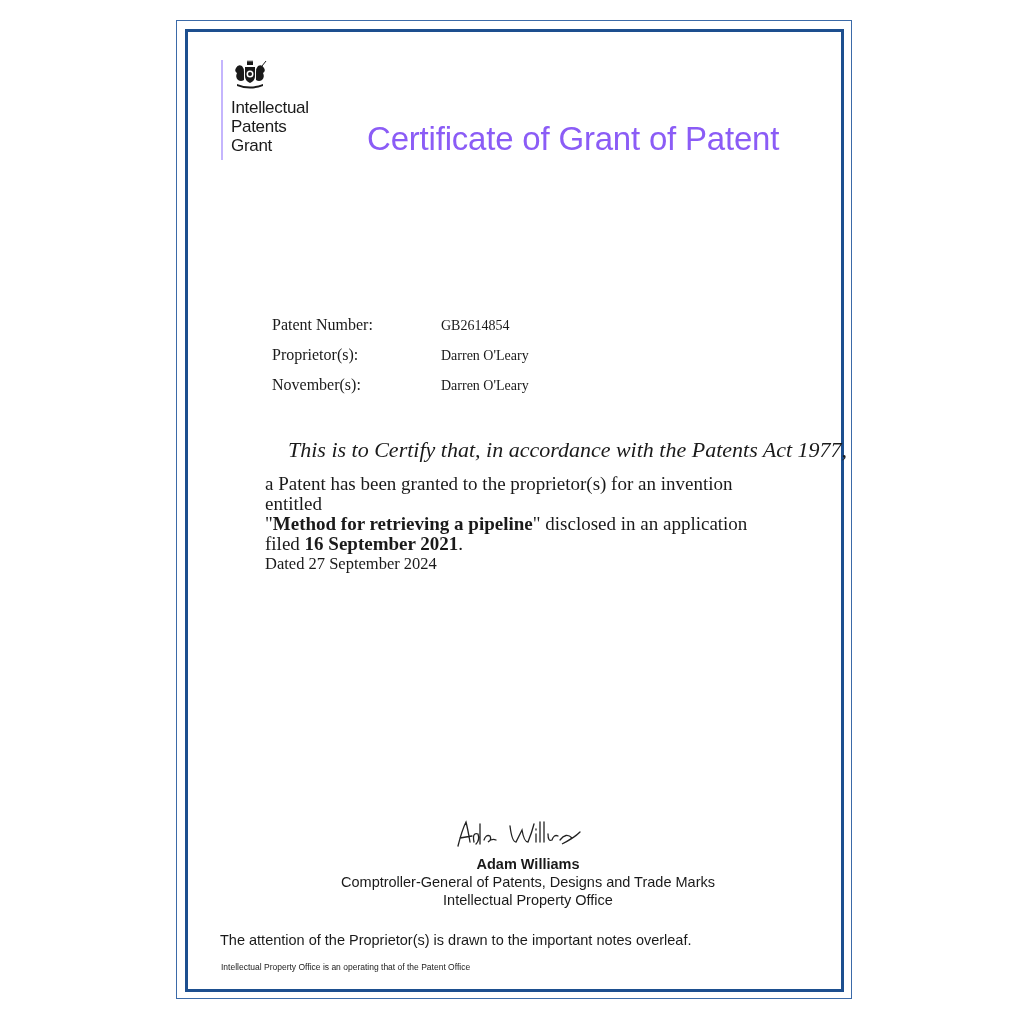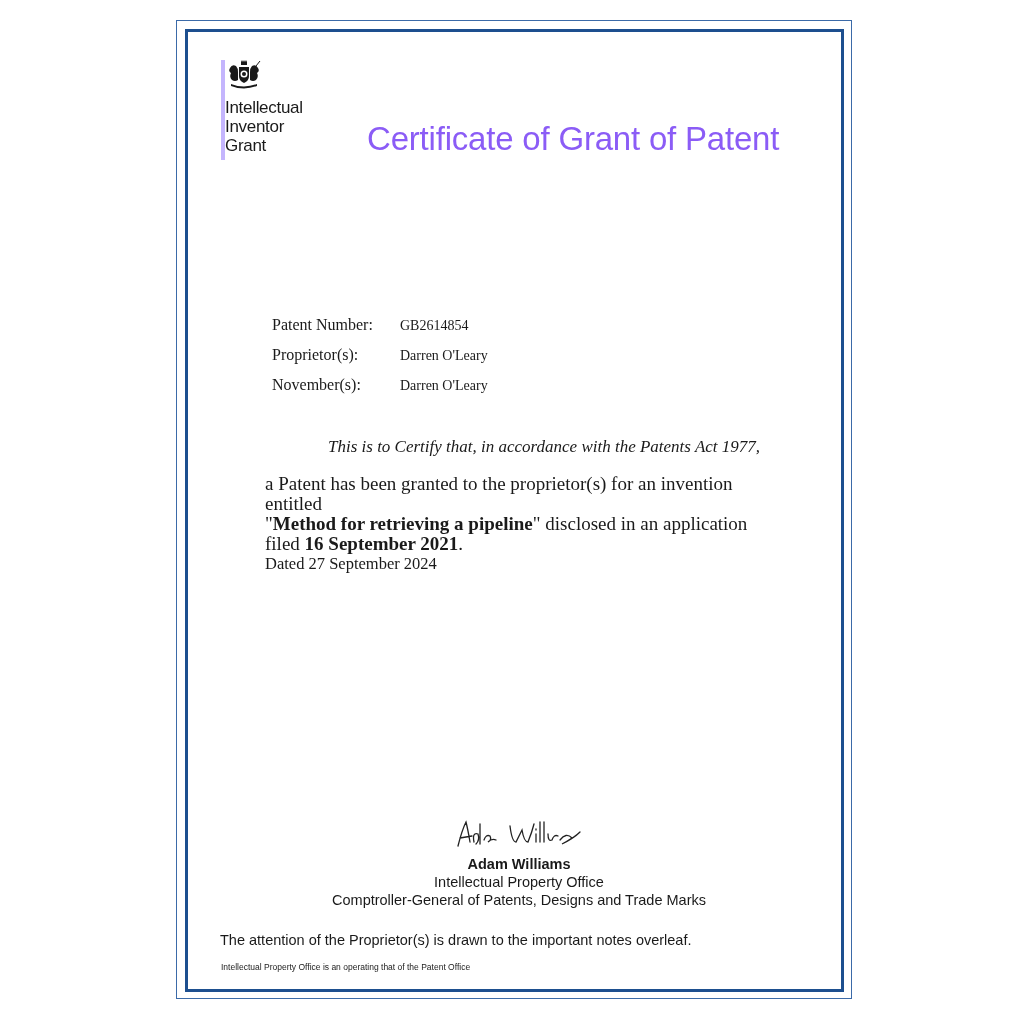--- a/index.html
+++ b/index.html
@@ -21,22 +21,22 @@
     .inner-border {
       position: absolute;
       left: 185px; top: 29px;
       width: 659px; height: 963px;
       border: 3px solid #1d4f8f;
       box-sizing: border-box;
     }
     .logo {
       position: absolute;
       left: 221px; top: 60px;
-      border-left: 4px solid #c4b5fd;
-      padding-left: 0;
+      border-left: 2px solid #c4b5fd;
+      padding-left: 8px;
       height: 100px;
     }
     .crest {
       width: 36px; height: 30px;
       margin-left: 1px;
       margin-bottom: 4px;
     }
     .logo-text {
       font-family: "Liberation Sans", sans-serif;
       font-size: 17px;
@@ -54,35 +54,35 @@
       white-space: nowrap;
     }
     .fields {
       position: absolute;
       left: 272px; top: 316px;
     }
     .field-row {
       display: flex;
       align-items: baseline;
       height: 30px;
+      gap: 41px;
     }
     .field-label {
       width: 128px;
       font-size: 16px;
     }
     .field-value {
       font-size: 14px;
     }
     .certify {
       position: absolute;
       left: 288px; top: 437px;
-      font-size: 17px;
+      font-size: 22px;
       font-style: italic;
       white-space: nowrap;
-      margin-left: 40px;
     }
     .grant-text {
       position: absolute;
       left: 265px; top: 474px;
       width: 490px;
       font-size: 19px;
       line-height: 20px;
     }
     .grant-text b { font-weight: bold; }
     .dated {
@@ -90,21 +90,21 @@
       left: 265px; top: 554px;
       font-size: 16.5px;
     }
     .signature {
       position: absolute;
       left: 450px; top: 812px;
       width: 140px; height: 40px;
     }
     .signatory {
       position: absolute;
-      left: 204px; width: 630px;
+      left: 213px; width: 630px;
       top: 855px;
       text-align: center;
       font-family: "Liberation Sans", sans-serif;
       color: #1a1a1a;
     }
     .signatory-name { font-weight: bold; font-size: 14.5px; line-height: 18px; }
     .signatory-role { font-size: 14.5px; line-height: 18px; }
     .attention {
       position: absolute;
       left: 220px; top: 932px;
@@ -137,21 +137,21 @@
     <circle cx="18" cy="14" r="2" fill="#1a1a1a"></circle>
 
     <path d="M4 8 Q6 4 10 6 Q12 8 12 12 L12 20 Q9 22 6 20 Q3 17 5 13 Q2 11 4 8 Z" fill="#1a1a1a"></path>
 
     <path d="M32 8 Q30 4 26 6 Q24 8 24 12 L24 20 Q27 22 30 20 Q33 17 31 13 Q34 11 32 8 Z" fill="#1a1a1a"></path>
     <path d="M30 6 L34 1" stroke="#1a1a1a" stroke-width="1"></path>
 
     <path d="M5 24 Q18 29 31 24 L31 26 Q18 31 5 26 Z" fill="#1a1a1a"></path>
   </svg>
   <div class="logo-text">Intellectual</div>
-  <div class="logo-text">Inventor</div>
+  <div class="logo-text">Patents</div>
   <div class="logo-text">Grant</div>
 </div>
 
 <div class="title">Certificate of Grant of Patent</div>
 
 <div class="fields">
   <div class="field-row">
     <span class="field-label">Patent Number:</span>
     <span class="field-value">GB2614854</span>
   </div>
@@ -174,18 +174,18 @@
 
 <div class="dated">Dated 27 September 2024</div>
 
 <svg class="signature" viewBox="0 0 140 40">
   <path d="M8 34 Q12 18 16 10 Q18 18 20 30 M10 26 L22 24 M24 30 Q22 20 28 22 Q30 28 26 32 M30 12 L30 32 M34 28 Q36 22 40 24 Q42 28 38 30 Q42 26 46 28" fill="none" stroke="#222" stroke-width="1.3" stroke-linecap="round"></path>
   <path d="M60 14 Q62 30 66 30 Q70 22 72 18 Q74 30 78 30 Q82 20 84 12 M86 22 L86 30 M86 17 L86 18 M90 10 L90 30 M94 10 L94 30 M98 22 Q98 30 102 28 Q104 22 108 24 M110 28 Q116 20 122 26 Q116 30 112 32 Q124 26 130 20" fill="none" stroke="#222" stroke-width="1.3" stroke-linecap="round"></path>
 </svg>
 
 <div class="signatory">
   <div class="signatory-name">Adam Williams</div>
+  <div class="signatory-role">Comptroller-General of Patents, Designs and Trade Marks</div>
   <div class="signatory-role">Intellectual Property Office</div>
-  <div class="signatory-role">Comptroller-General of Patents, Designs and Trade Marks</div>
 </div>
 
 <div class="attention">The attention of the Proprietor(s) is drawn to the important notes overleaf.</div>
 <div class="footnote">Intellectual Property Office is an operating that of the Patent Office</div>
 
 </body></html>

